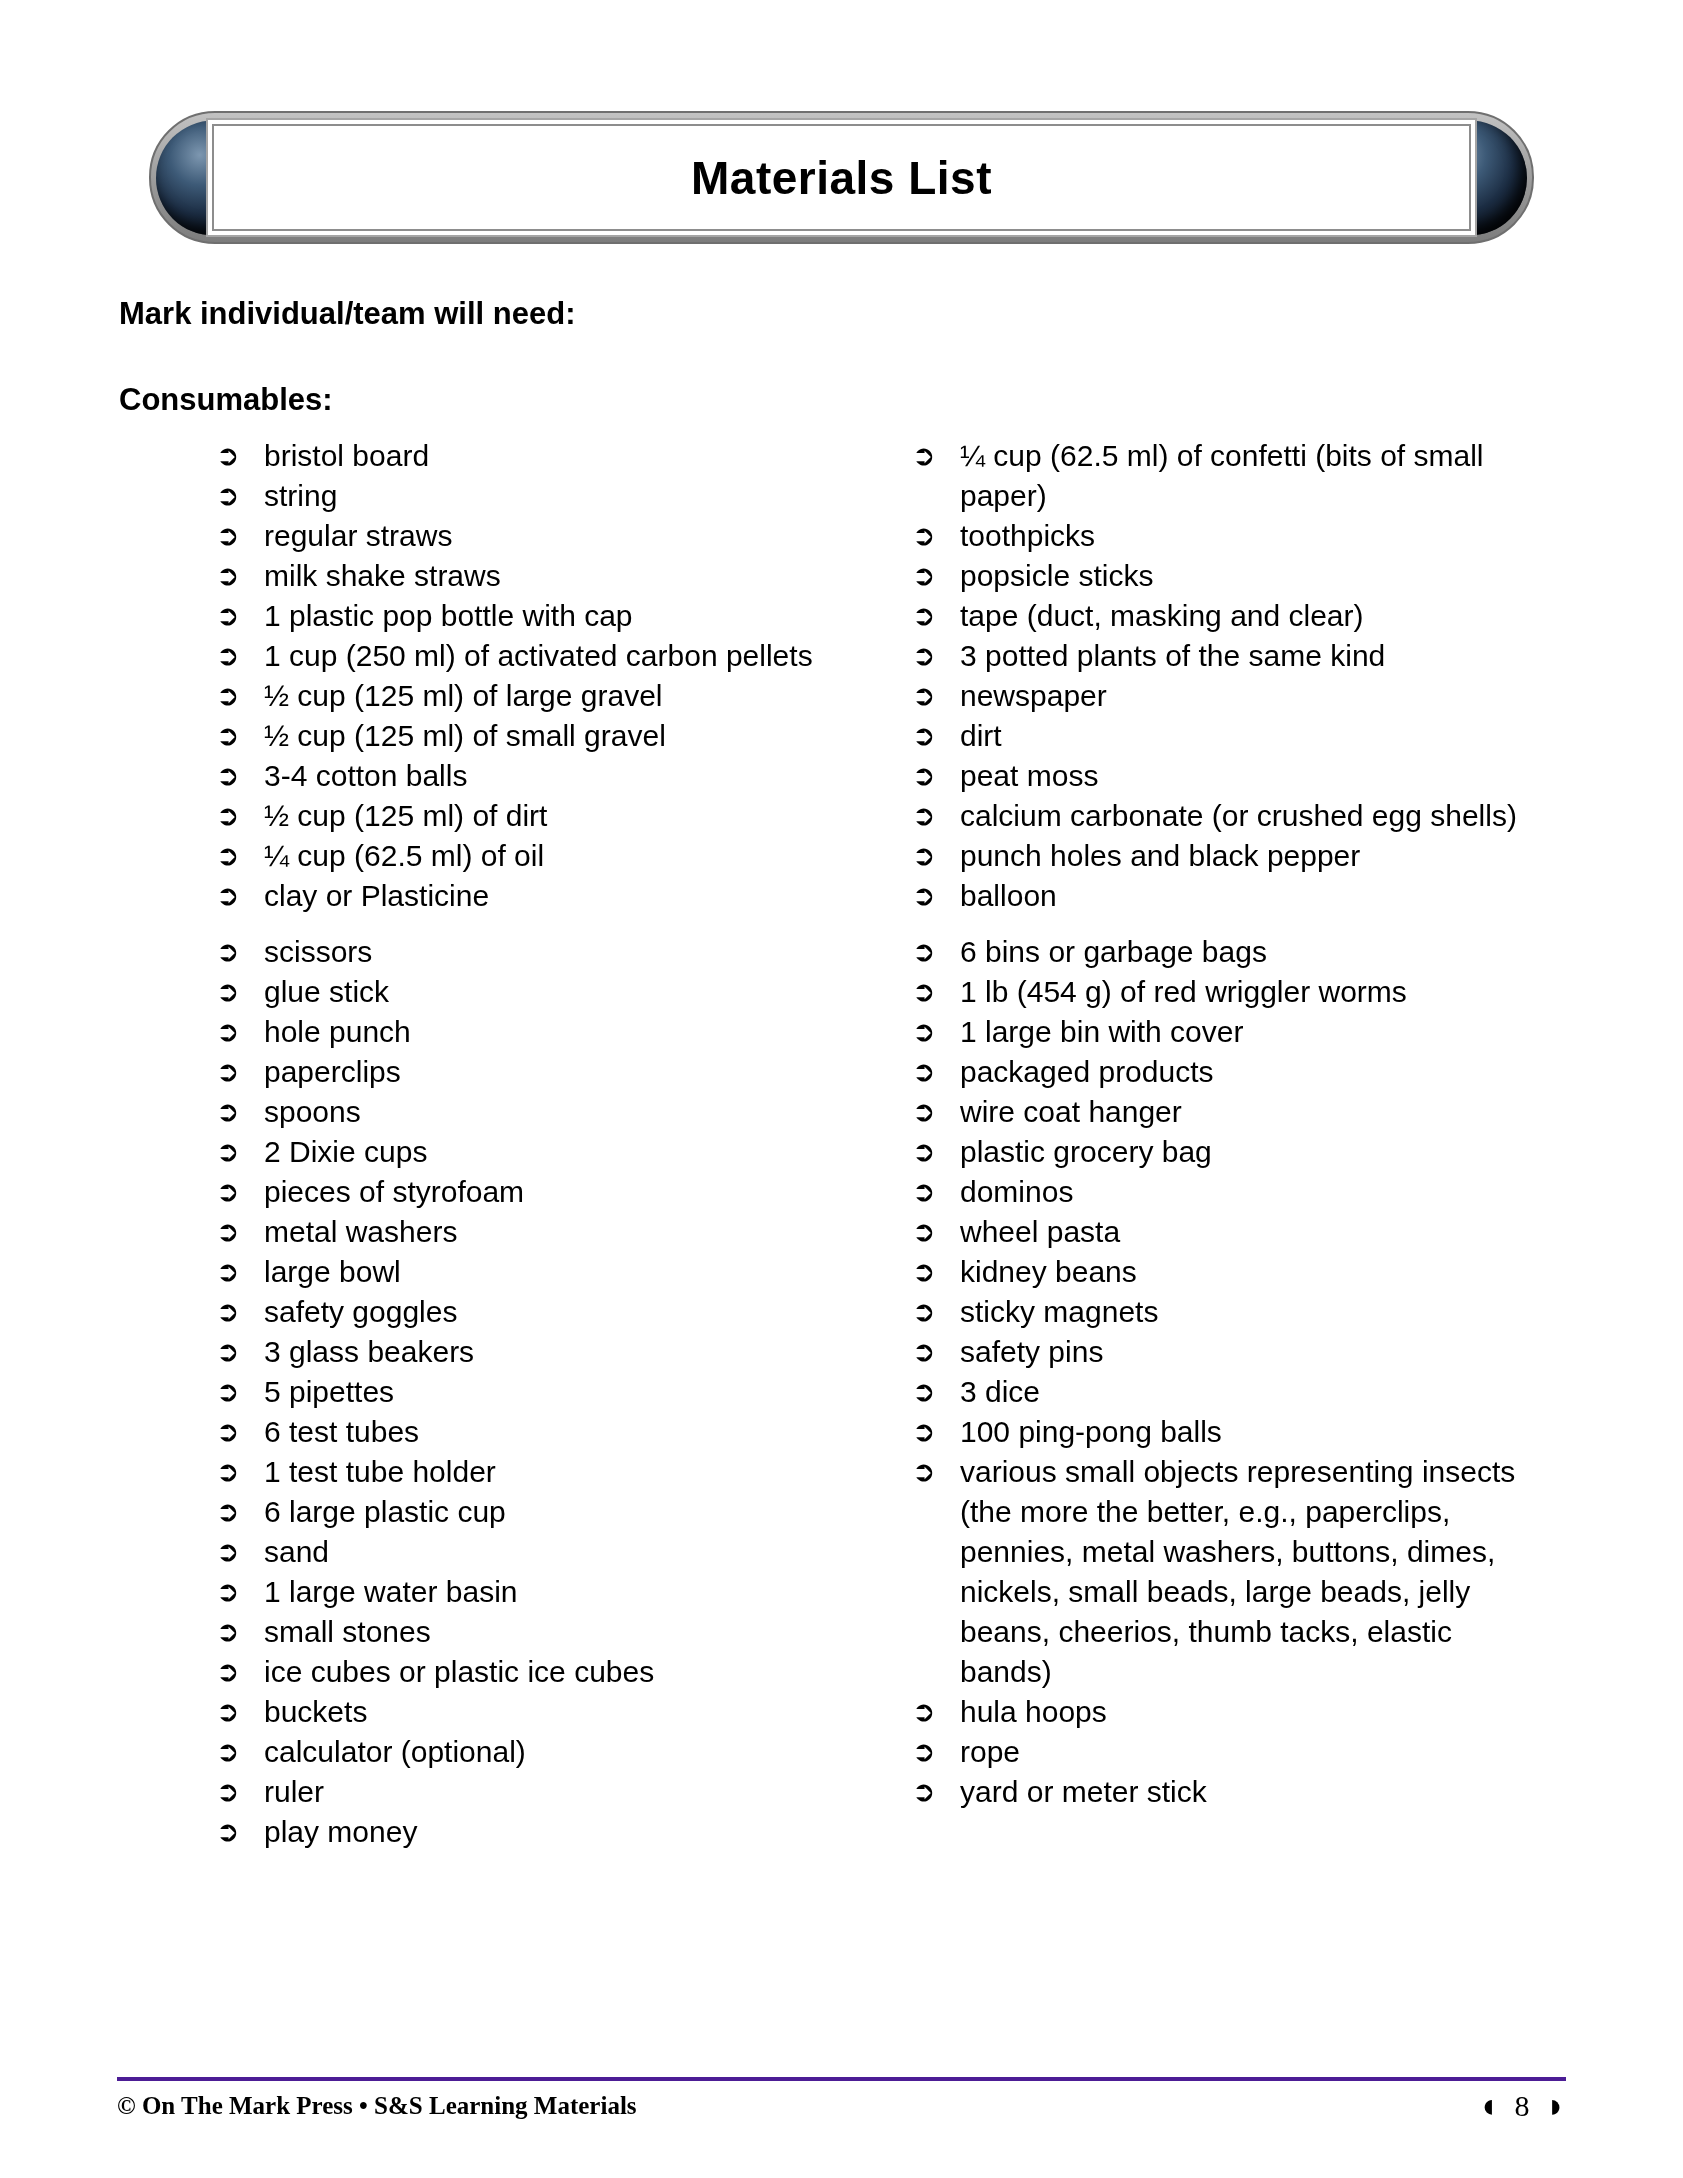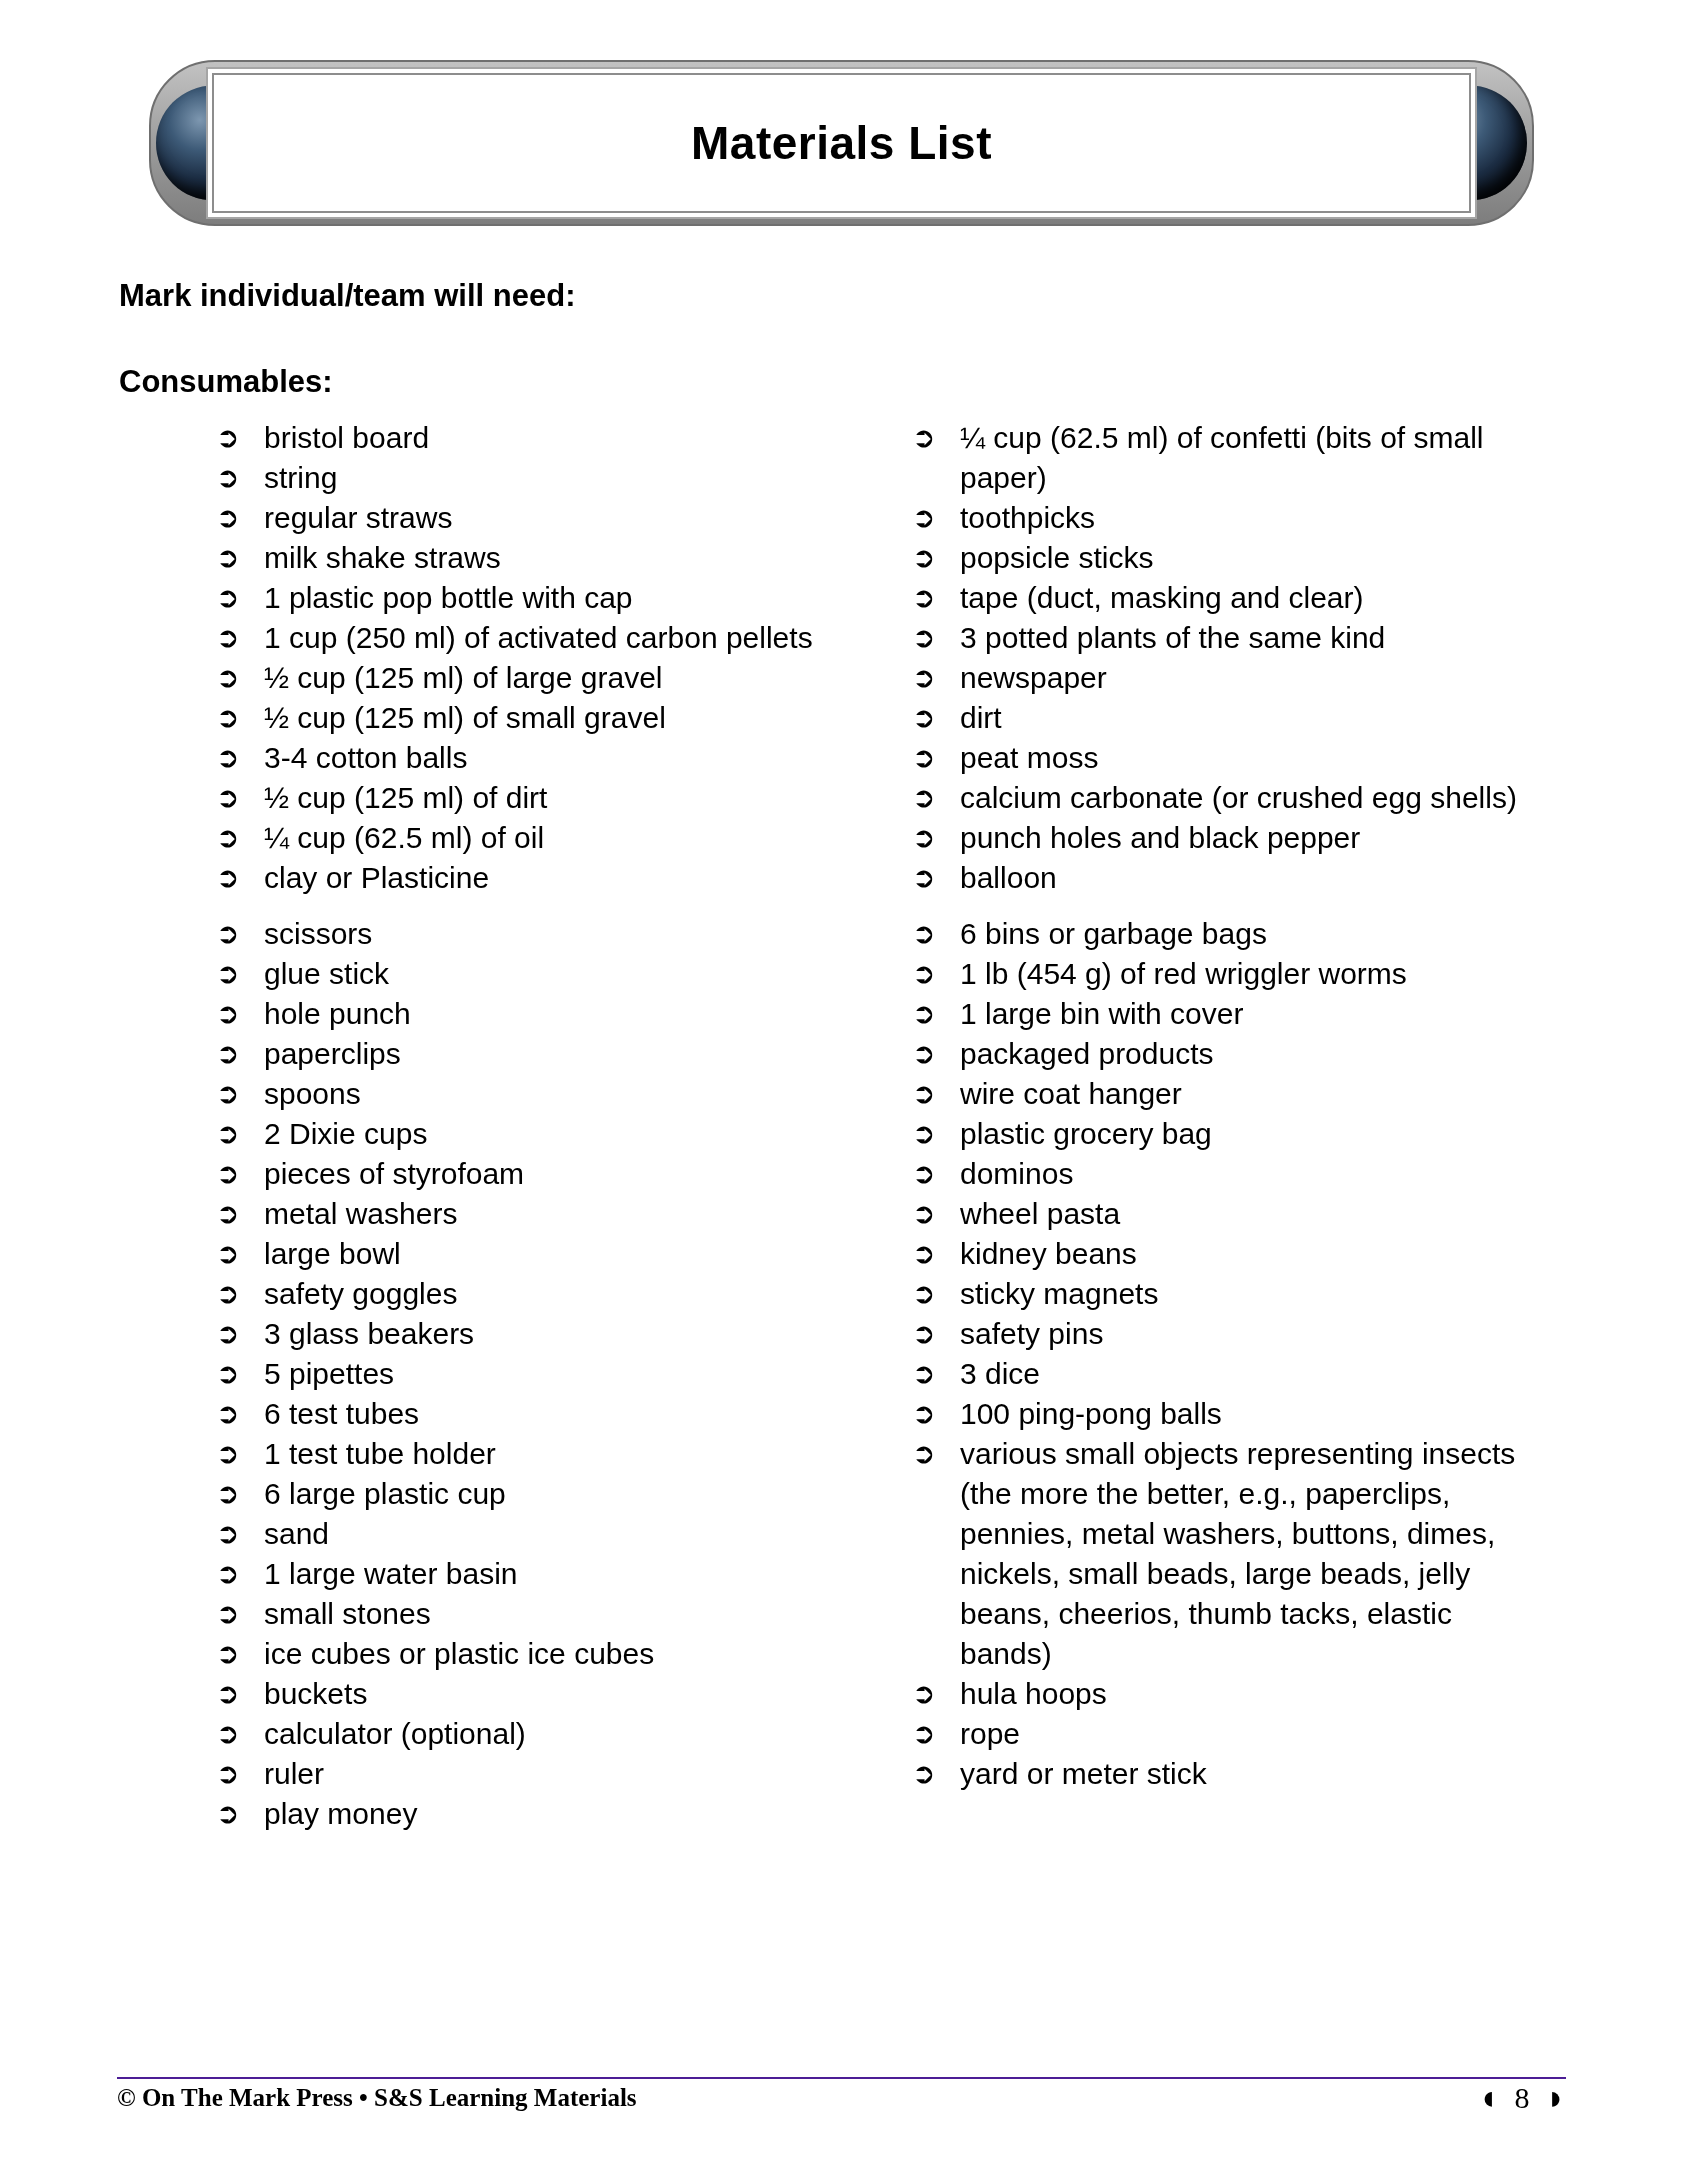--- a/index.html
+++ b/index.html
@@ -12,22 +12,22 @@
   .page {
     position:relative;
     width:1683px; height:2178px;
     background:#fff;
     overflow:hidden;
   }
 
   
   .banner {
     position:relative;
-    margin:60px 149px 0 149px;
-    height:166px;
+    margin:111px 149px 0 149px;
+    height:133px;
     border-radius:66px;
     background:linear-gradient(180deg,#c2c2c2 0%, #9a9a9a 55%, #7d7d7d 100%);
     border:2px solid #6f6f6f;
   }
   .earth {
     position:absolute; top:50%; transform:translateY(-50%);
     width:115px; height:115px; border-radius:50%;
     background:radial-gradient(circle at 38% 30%, #7d97b0 0%, #3d5a77 28%, #1b2c42 55%, #04070c 82%);
     box-shadow:inset -6px -8px 14px rgba(0,0,0,0.75);
     z-index:1;
@@ -77,22 +77,22 @@
     flex:0 0 48px; width:48px;
     font-size:28px; line-height:40px;
     color:#000;
   }
   .item-text { flex:1; }
 
   
   .footer {
     position:absolute;
     left:117px; right:117px; top:2077px;
-    border-top:2px solid #4c1d95;
-    padding-top:2px;
+    border-top:4px solid #4c1d95;
+    padding-top:8px;
     display:flex; align-items:center; justify-content:space-between;
     font-family:"Liberation Serif", serif;
     font-weight:bold; font-size:25px;
   }
   .pager { display:flex; align-items:center; gap:16px; font-weight:normal; }
   .ornament { font-size:34px; line-height:30px; color:#000; }
   .page-number { font-size:30px; }
 </style>
 </head>
 <body>

